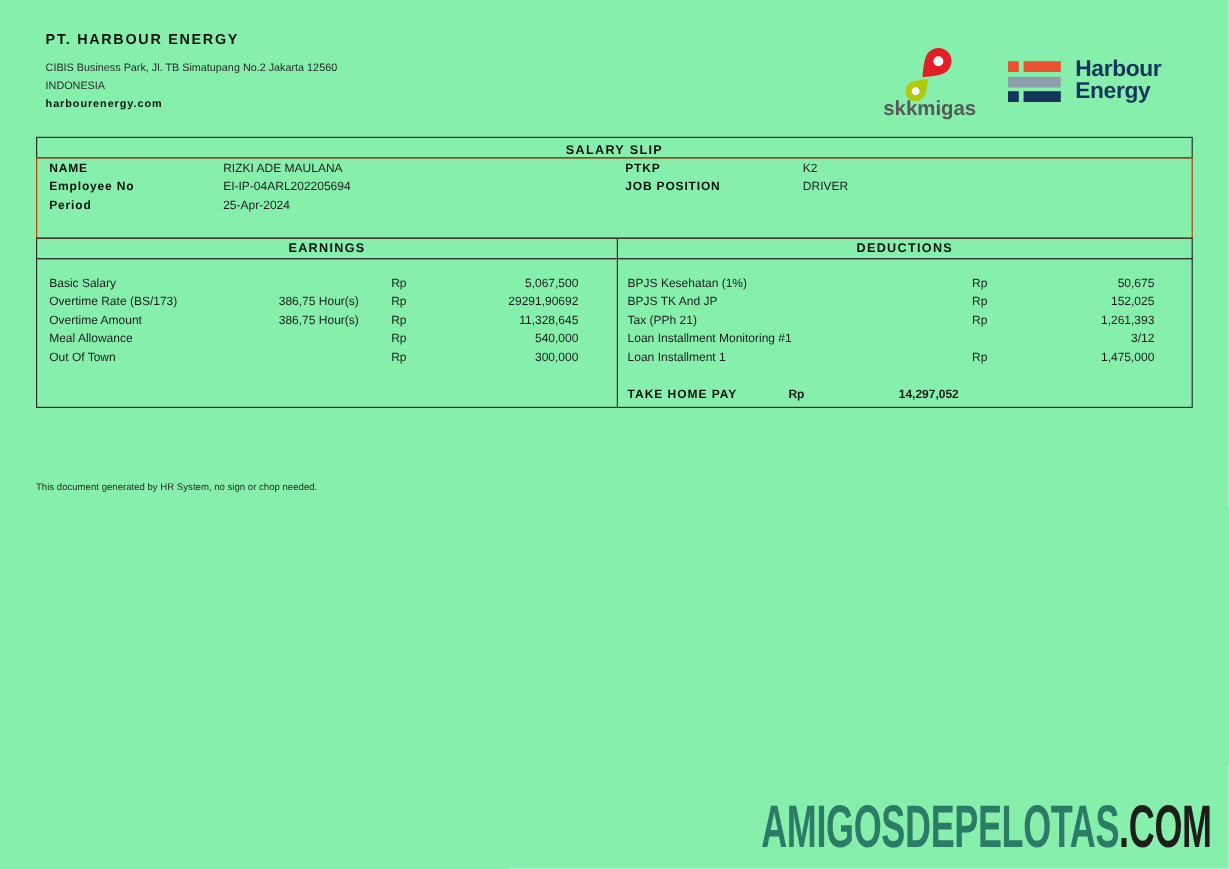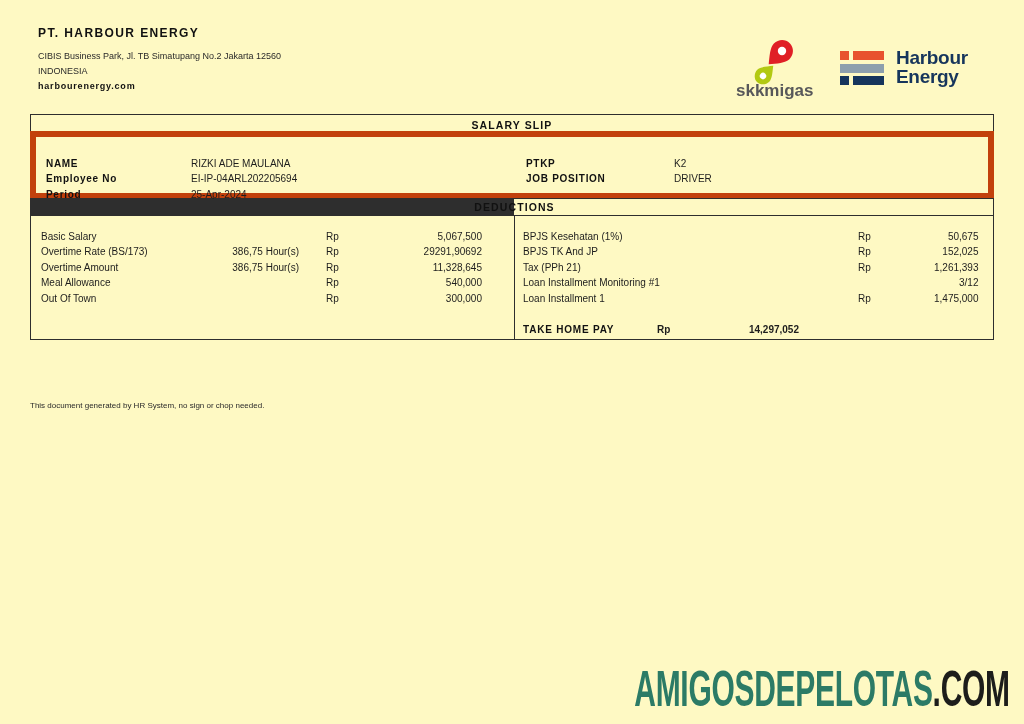--- a/index.html
+++ b/index.html
@@ -1,17 +1,17 @@
 <!DOCTYPE html>
 <html><head>
 <meta charset="utf-8">
 <style>
   html,body{margin:0;padding:0;background:#ffffff;}
   .page{
-    position:relative;width:1024px;height:724px;background:#fef9c3;overflow:hidden;
+    position:relative;width:1024px;height:724px;background:#86efac;overflow:hidden;
     font-family:"Liberation Sans",sans-serif;color:#1d1d1d;
   }
   
   .company{position:absolute;left:38px;top:26px;}
   .company-name{font-size:12px;font-weight:bold;letter-spacing:1.4px;color:#111;}
   .company-addr{font-size:9px;margin-top:9px;line-height:15px;color:#2a2a2a;}
   .company-web{font-size:9px;font-weight:bold;letter-spacing:0.8px;margin-top:2px;color:#111;}
   
   .skk-logo{position:absolute;left:736px;top:36px;width:86px;height:64px;}
   .he-logo{position:absolute;left:840px;top:48px;display:flex;align-items:flex-start;}
@@ -23,22 +23,22 @@
   .he-gray{background:#8d9fad;}
   .he-navy{background:#16355c;}
   .he-text{margin-left:12px;font-size:19px;line-height:19px;font-weight:bold;color:#16355c;letter-spacing:-0.3px;}
   
   .slip{position:absolute;left:30px;top:114px;width:964px;font-size:10px;}
   .slip-title-row{
     border:1px solid #2e2e2e;height:16px;display:flex;align-items:flex-end;justify-content:center;
     font-weight:bold;font-size:10.5px;letter-spacing:1.1px;color:#111;
   }
   .slip-info{
-    border:6px solid #c2410c;margin-top:-1px;height:68px;display:grid;grid-template-columns:483px 1fr;
-    padding-top:19px;box-sizing:border-box;
+    border:1px solid #c2410c;margin-top:-1px;height:68px;display:grid;grid-template-columns:483px 1fr;
+    padding-top:1px;box-sizing:border-box;
   }
   .info-left{padding-left:10px;}
   .info-right{padding-left:7px;}
   .info-row{display:grid;line-height:15.4px;}
   .info-left .info-row{grid-template-columns:145px 1fr;}
   .info-right .info-row{grid-template-columns:148px 1fr;}
   .info-label{font-weight:bold;letter-spacing:0.7px;color:#111;}
   .slip-header-row{
     border:1px solid #2e2e2e;margin-top:-1px;height:16px;display:grid;grid-template-columns:483px 1px 1fr;
   }
@@ -47,21 +47,21 @@
   .slip-body{
     border:1px solid #2e2e2e;margin-top:-1px;height:123px;display:grid;grid-template-columns:483px 1px 1fr;
     box-sizing:content-box;
   }
   .body-left{padding:13px 32px 0 10px;}
   .body-right{padding:13px 31px 0 8px;}
   .earn-row{display:grid;grid-template-columns:140px 118px 47px 1fr;line-height:15.4px;}
   .earn-qty{text-align:right;}
   .earn-rp{padding-left:27px;}
   .earn-amt{text-align:right;}
-  .ded-row{display:grid;grid-template-columns:240px 75px 1fr;line-height:15.4px;gap:48px;}
+  .ded-row{display:grid;grid-template-columns:240px 75px 1fr;line-height:15.4px;}
   .ded-rp{padding-left:47px;}
   .ded-amt{text-align:right;}
   .thp-row{display:flex;margin-top:16px;font-weight:bold;line-height:15.4px;}
   .thp-label{width:134px;letter-spacing:0.8px;color:#111;}
   .thp-rp{width:40px;}
   .thp-amt{width:102px;text-align:right;}
   
   .footer-note{position:absolute;left:30px;top:361px;font-size:8px;color:#2a2a2a;margin-top:40px;}
   
   .watermark{
@@ -146,20 +146,21 @@
           <span>K2</span>
         </div>
         <div class="info-row">
           <span class="info-label">JOB POSITION</span>
           <span>DRIVER</span>
         </div>
       </div>
     </div>
 
     <div class="slip-header-row">
+      <div class="col-head">EARNINGS</div>
       <div class="vdiv"></div>
       <div class="col-head">DEDUCTIONS</div>
     </div>
 
     <div class="slip-body">
       <div class="body-left">
         <div class="earn-row">
           <span>Basic Salary</span>
           <span class="earn-qty"></span>
           <span class="earn-rp">Rp</span>

